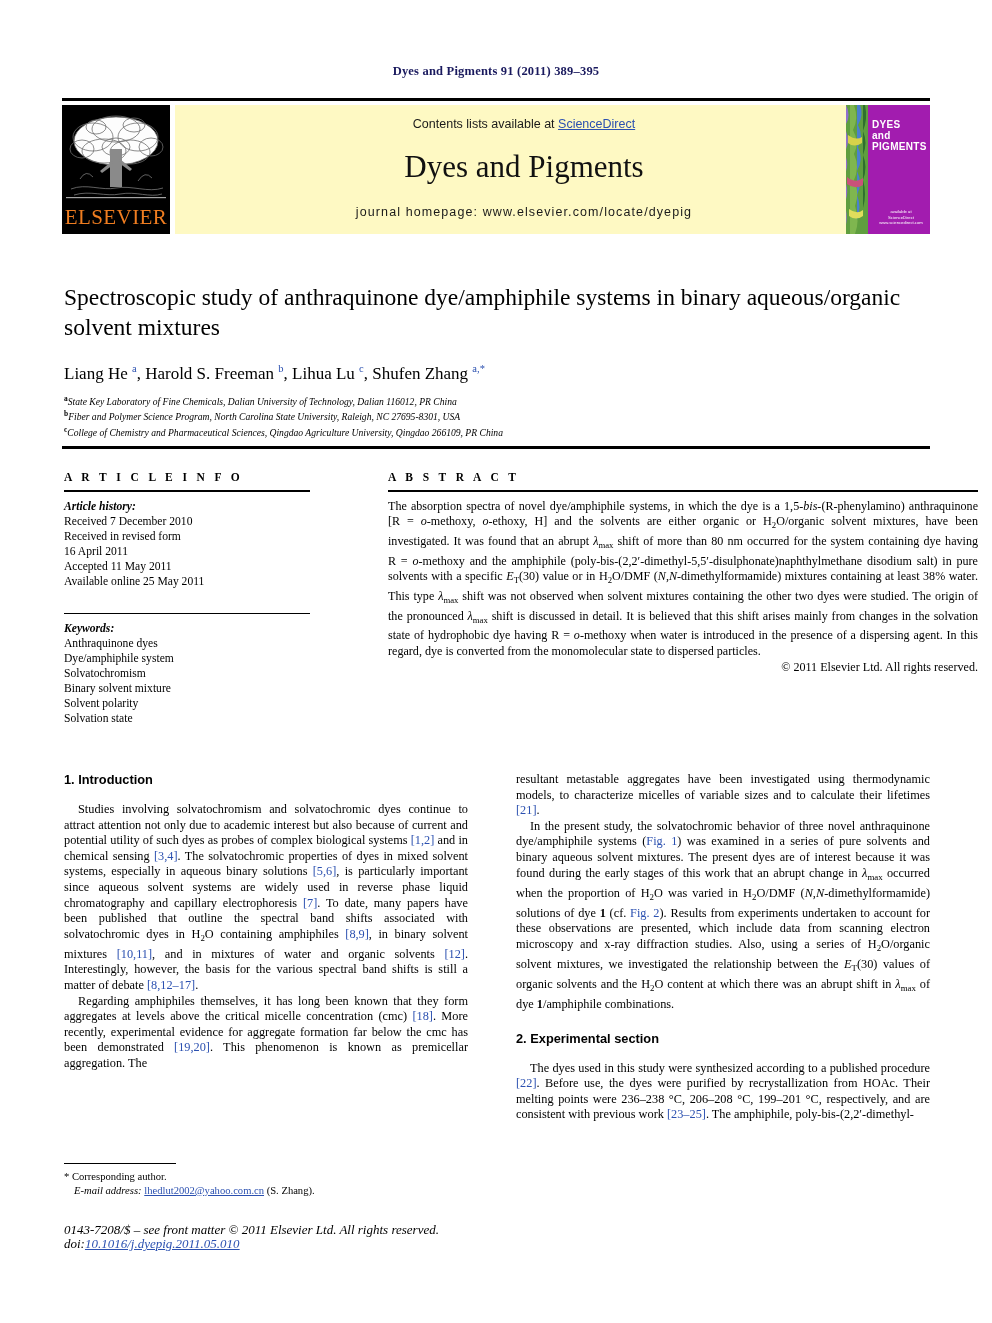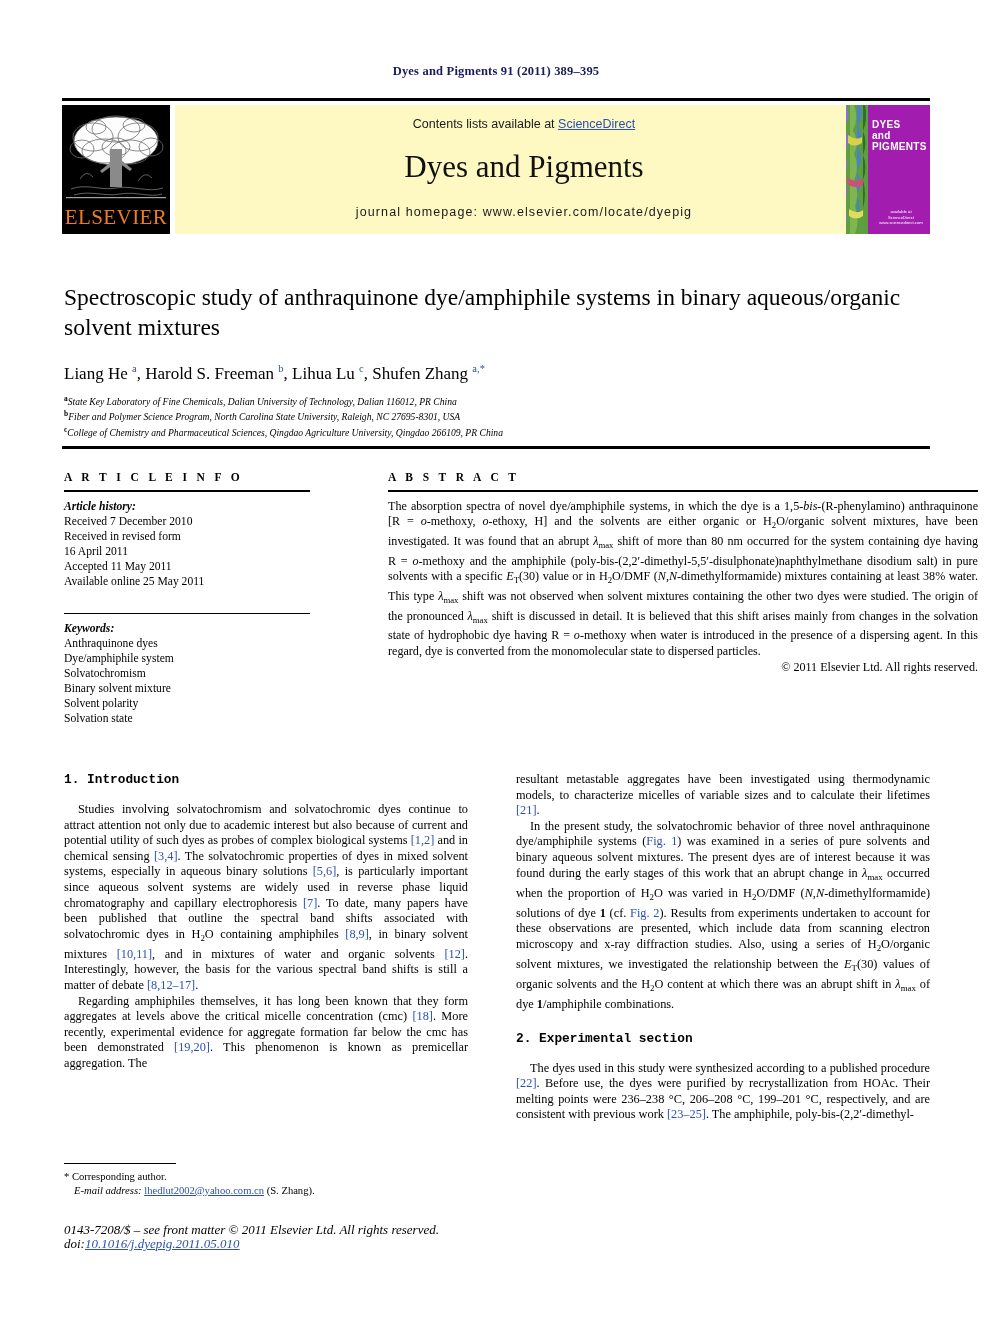--- a/index.html
+++ b/index.html
@@ -252,21 +252,21 @@
     position: absolute;
     left: 64px; top: 772px;
     width: 404px;
   }
   .col-right {
     position: absolute;
     left: 516px; top: 772px;
     width: 414px;
   }
   .sec-head {
-    font-family: Liberation Mono, monospace;
+    font-family: Liberation Sans, sans-serif;
     font-weight: bold;
     font-size: 12.8px;
     line-height: 16px;
     color: #000000;
     margin-bottom: 14px;
   }
   .sec-head-spaced {
     margin-top: 18px;
   }
   .para {

